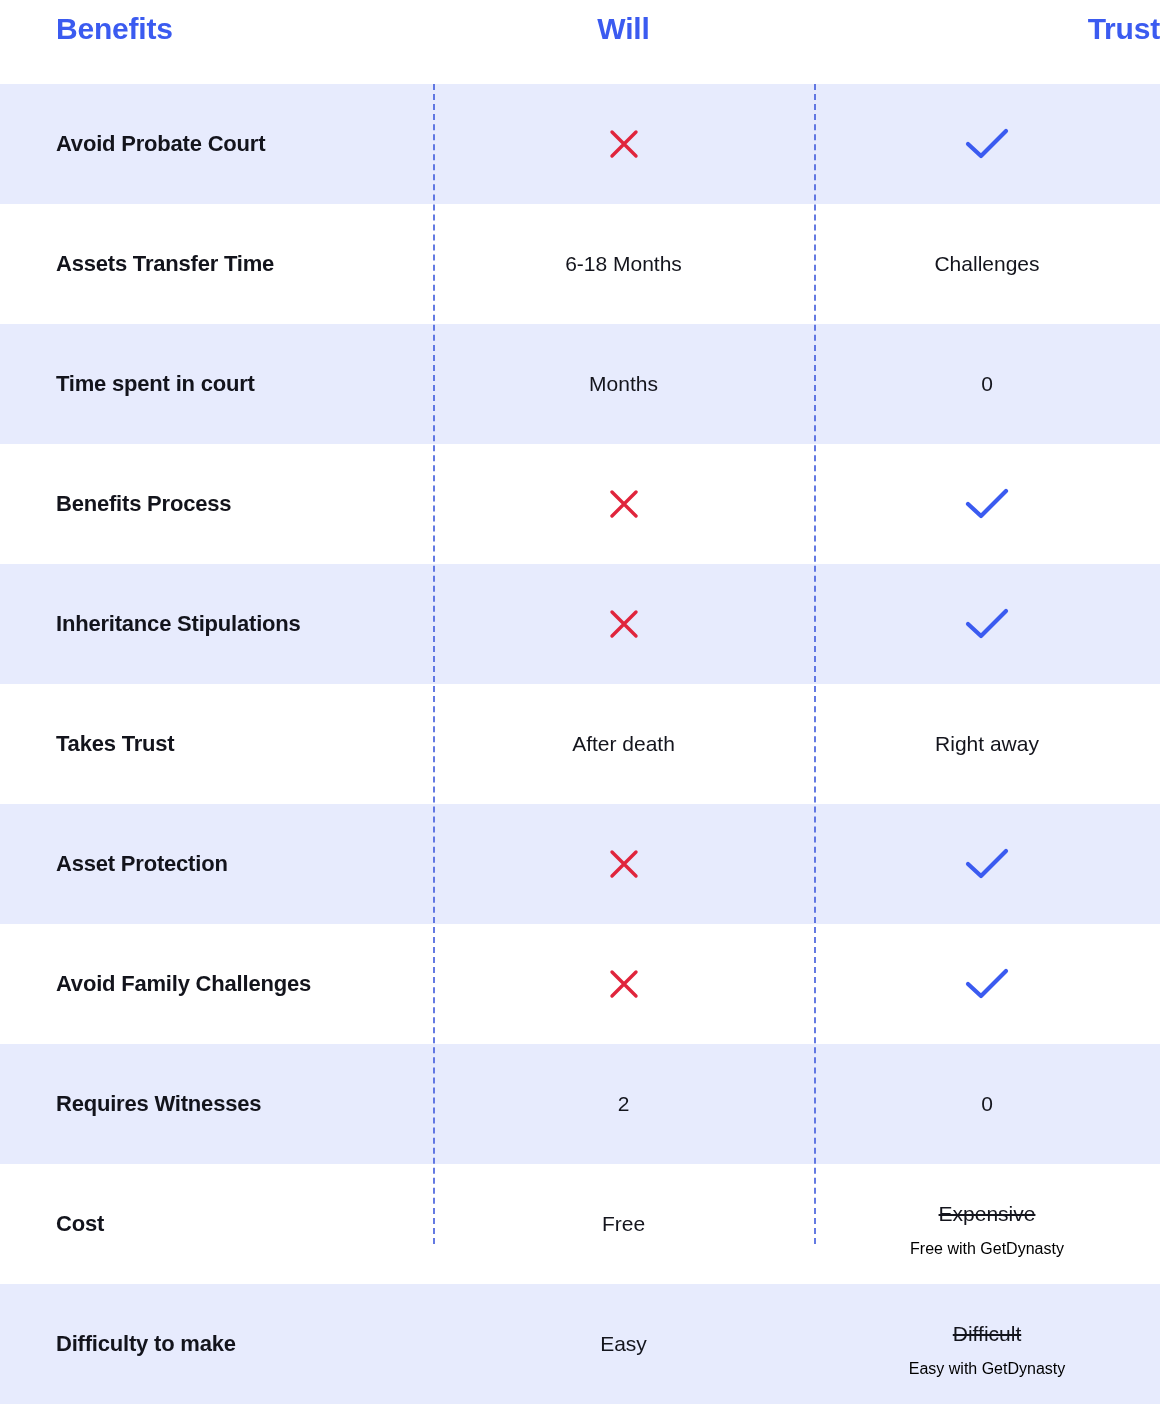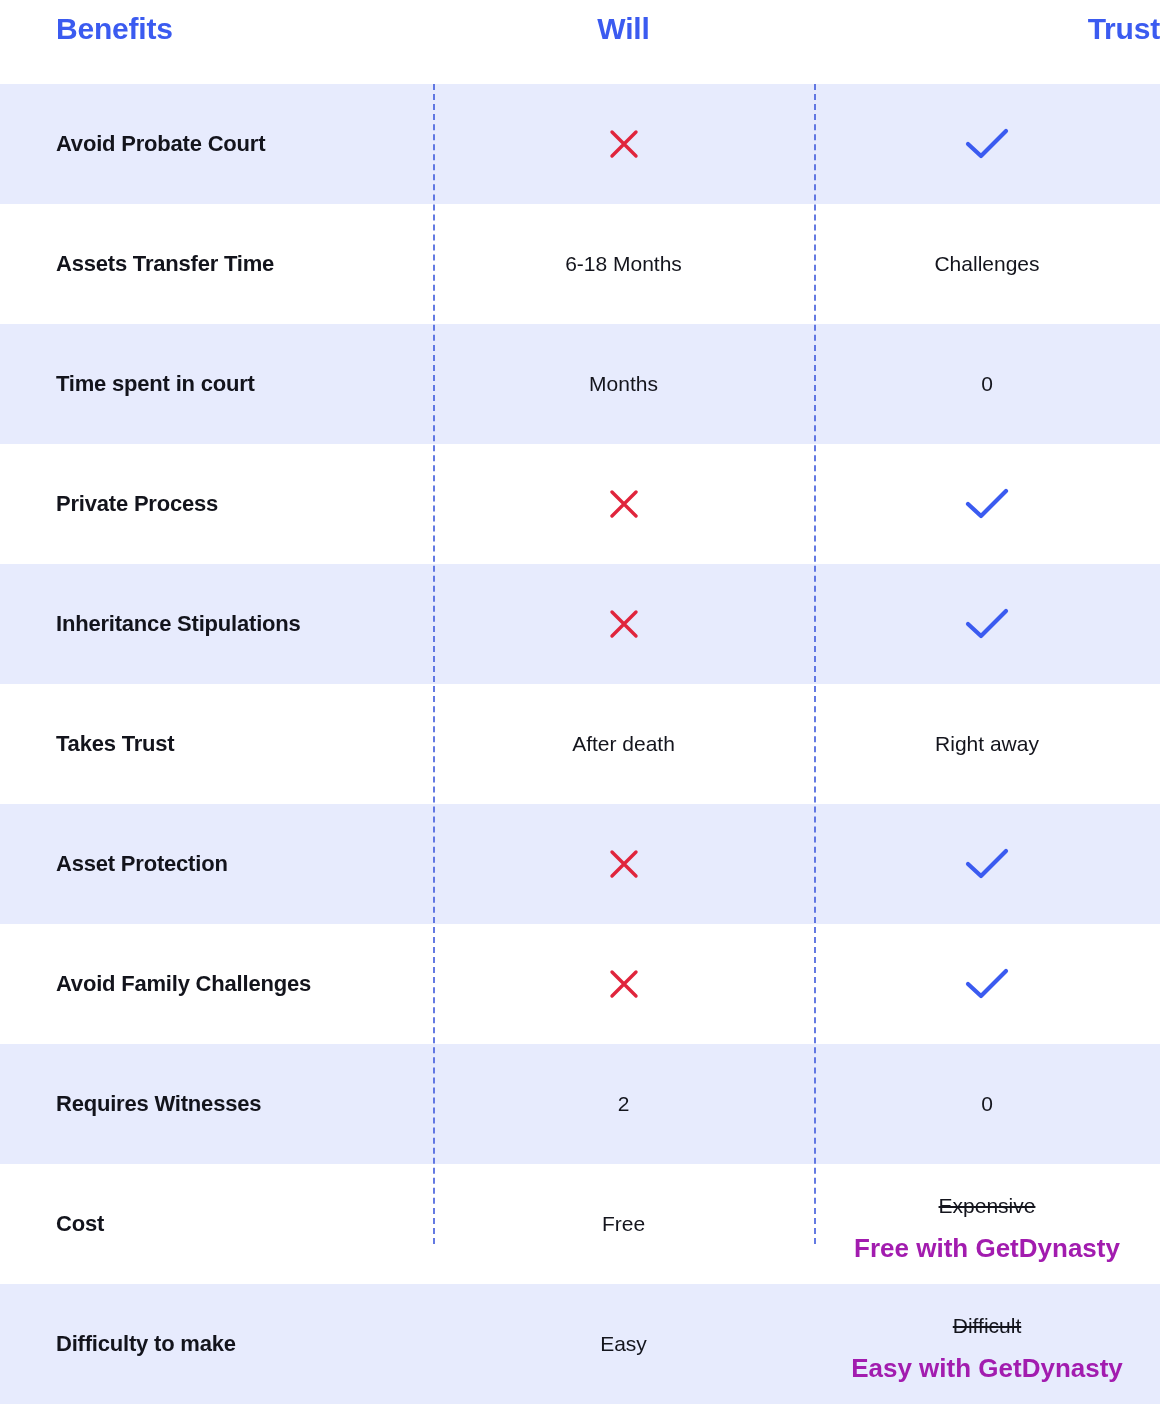--- a/index.html
+++ b/index.html
@@ -110,24 +110,23 @@
     line-height: 1.45;
     margin-top: 11px;
   }
   .value-struck {
     font-size: 21px;
     color: #14151d;
     text-decoration: line-through;
     text-decoration-thickness: 2px;
   }
   .value-promo {
-    font-size: 26px;
-    color: #a21caf;
+    font-size: 16px;
+    color: #000000;
     margin-top: 8px;
-    font-weight: bold;
   }
 
   
   .mark-svg { display: block; }
 
   
   .divider {
     position: absolute;
     top: 84px;
     bottom: 0;
@@ -180,21 +179,21 @@
       <div class="row shaded">
         <div class="cell cell-benefit">Time spent in court</div>
         <div class="cell cell-will">
           <span class="value-text">Months</span>
         </div>
         <div class="cell cell-trust">
           <span class="value-text">0</span>
         </div>
       </div>
       <div class="row">
-        <div class="cell cell-benefit">Private Process</div>
+        <div class="cell cell-benefit">Benefits Process</div>
         <div class="cell cell-will">
           <span class="mark">
             <svg class="mark-svg" width="34" height="34" viewBox="0 0 34 34" fill="none" xmlns="http://www.w3.org/2000/svg">
               <path d="M5 5 L29 29 M29 5 L5 29" stroke="#e0253c" stroke-width="3.4" stroke-linecap="round"></path>
             </svg>
           </span>
         </div>
         <div class="cell cell-trust">
           <span class="mark">
             <svg class="mark-svg" width="46" height="36" viewBox="0 0 46 36" fill="none" xmlns="http://www.w3.org/2000/svg">

